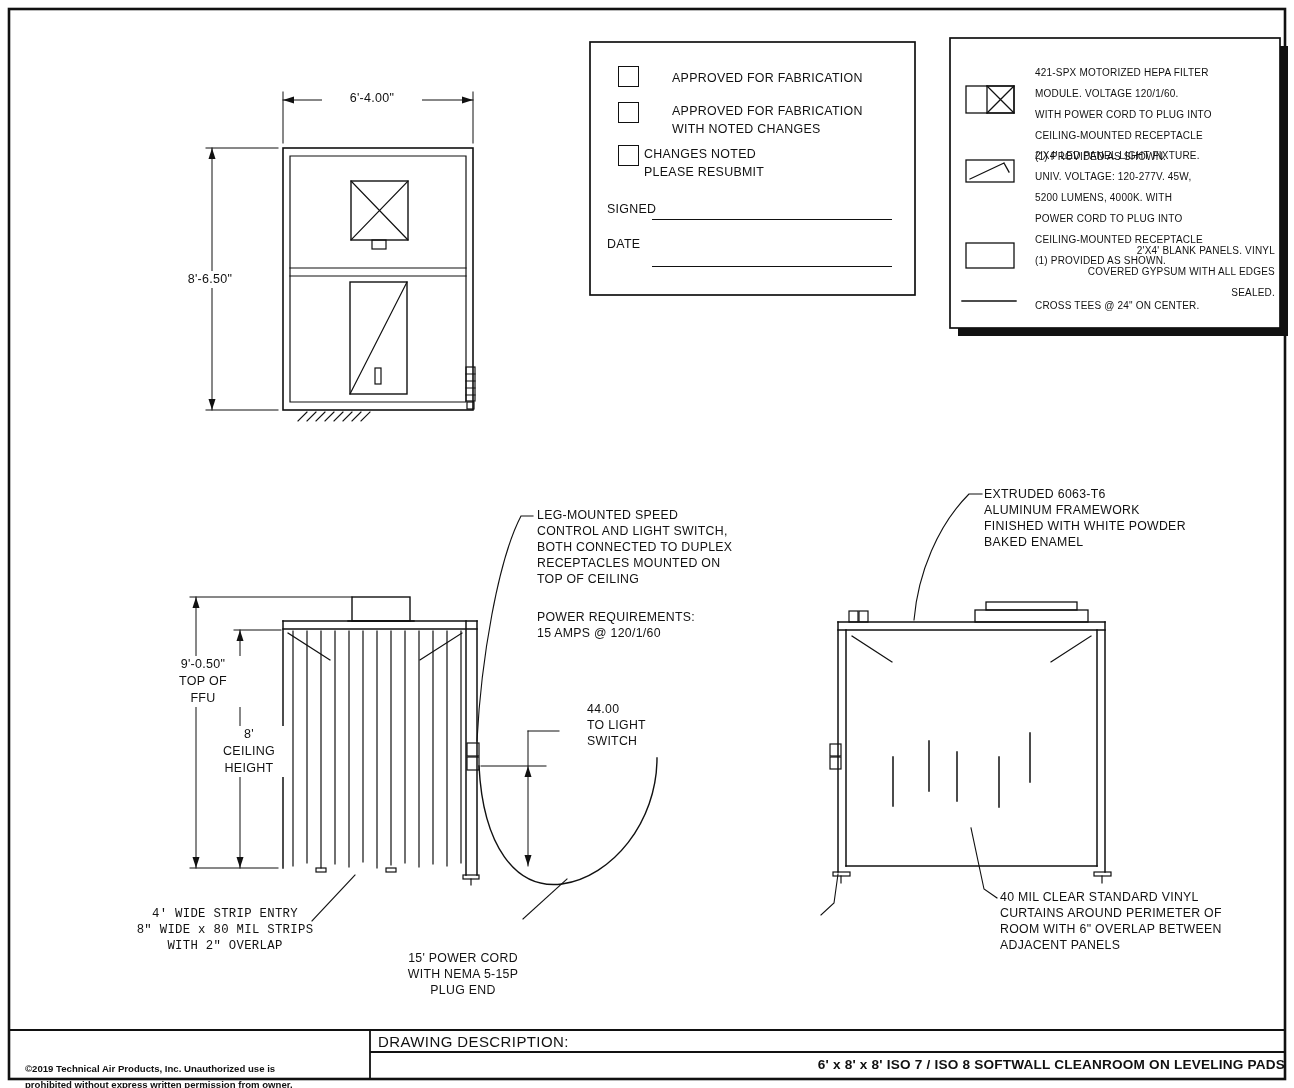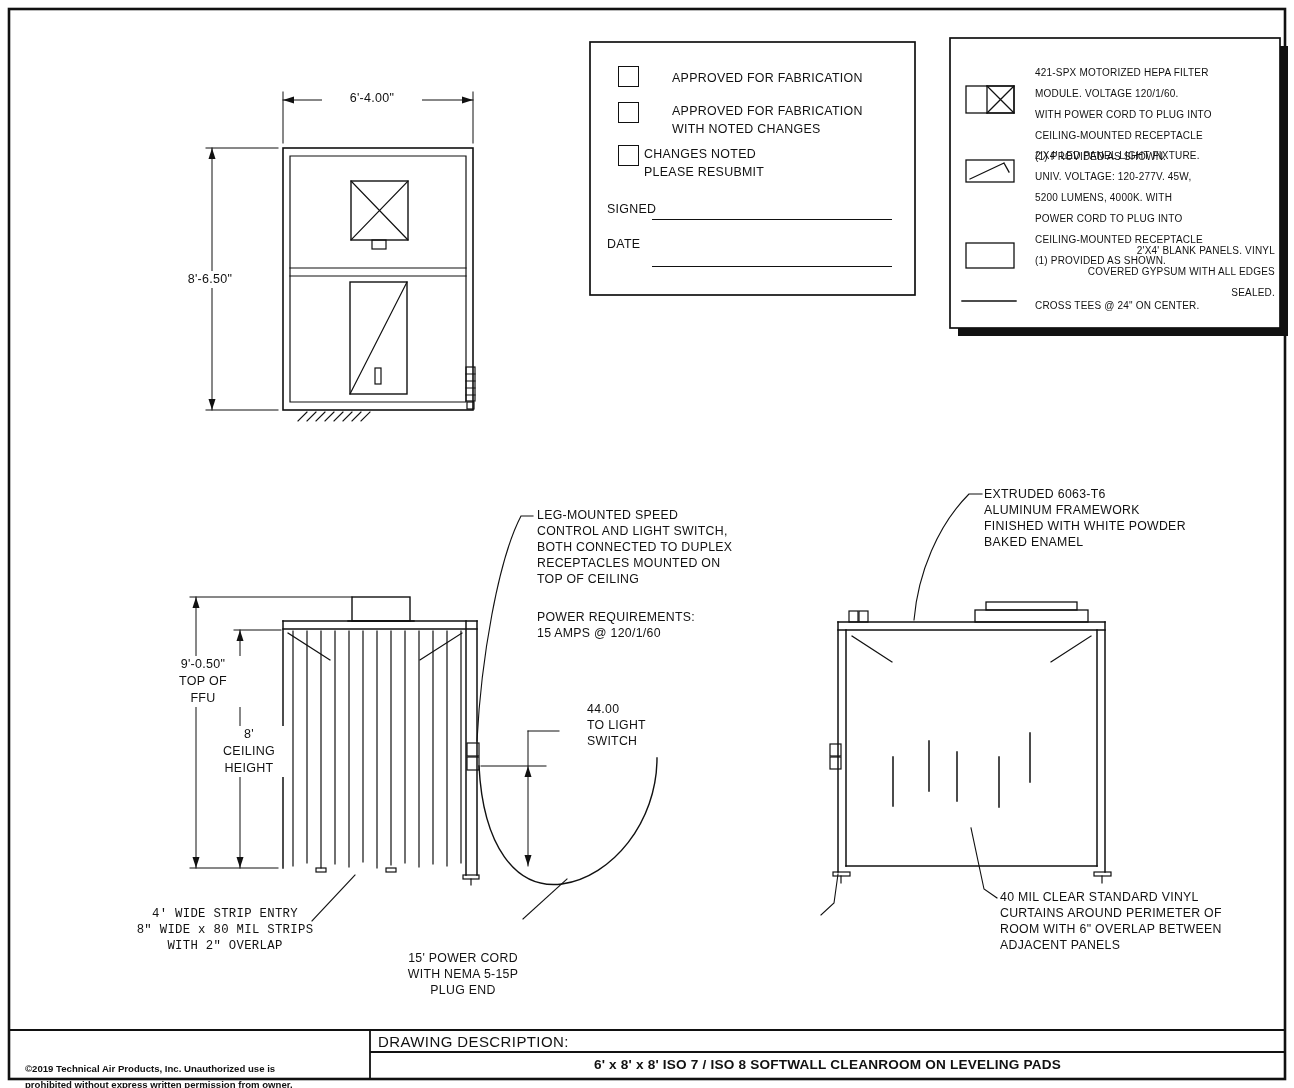--- a/index.html
+++ b/index.html
@@ -235,15 +235,15 @@
 FINISHED WITH WHITE POWDER
 BAKED ENAMEL</div>
   <div class="txt" style="left:1000px;top:889px;">40 MIL CLEAR STANDARD VINYL
 CURTAINS AROUND PERIMETER OF
 ROOM WITH 6" OVERLAP BETWEEN
 ADJACENT PANELS</div>
 
   <div class="txt copyright" style="left:25px;top:1037px;">©2019 Technical Air Products, Inc.  Unauthorized use is
 prohibited without express written permission from owner.</div>
   <div class="txt desc-label" style="left:378px;top:1034px;">DRAWING DESCRIPTION:</div>
-  <div class="txt desc-title center" style="left:370px;top:1057px;width:915px;">6' x 8' x 8' ISO 7 / ISO 8 SOFTWALL CLEANROOM ON LEVELING PADS</div>
+  <div class="txt desc-title center" style="left:370px;top:1057px;width:915px;text-align:right;">6' x 8' x 8' ISO 7 / ISO 8 SOFTWALL CLEANROOM ON LEVELING PADS</div>
 
 </div>
 
 </body></html>

